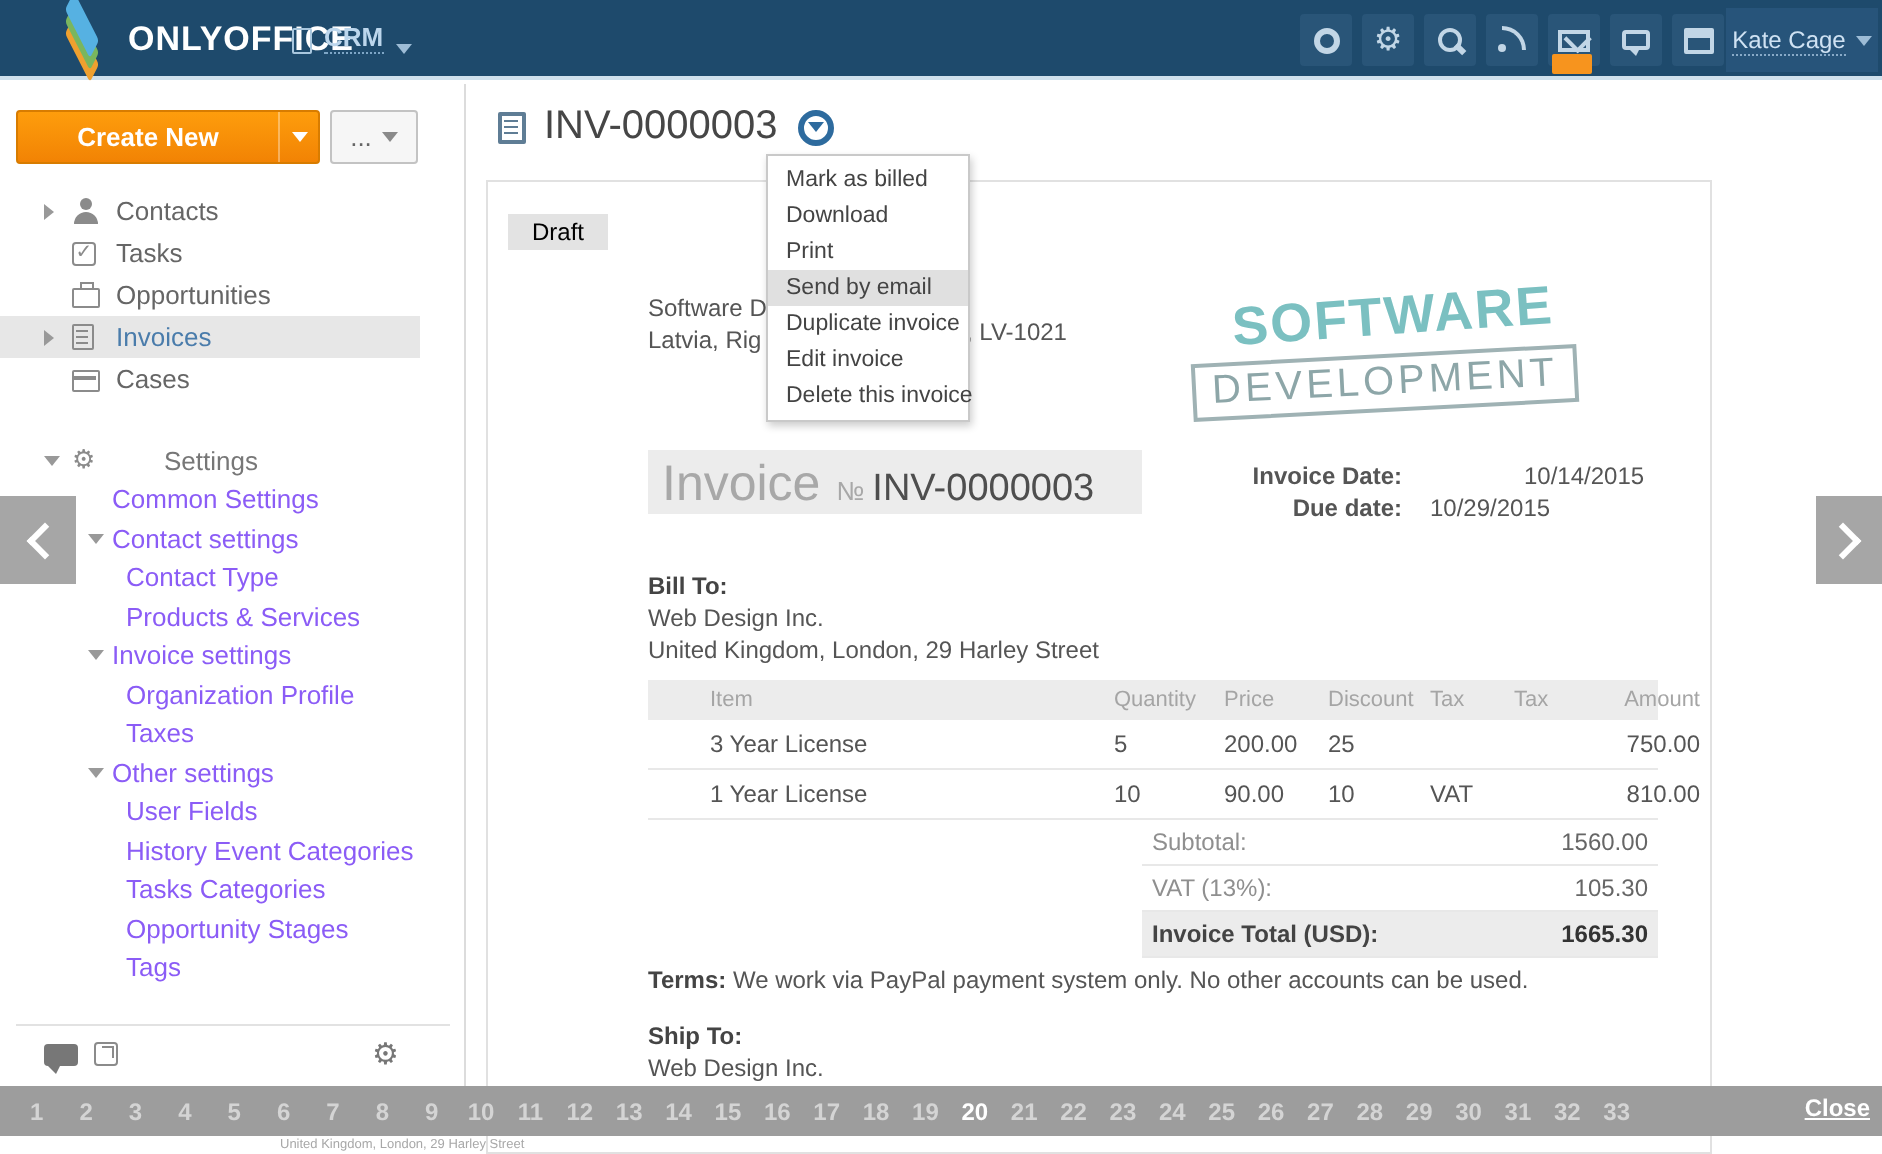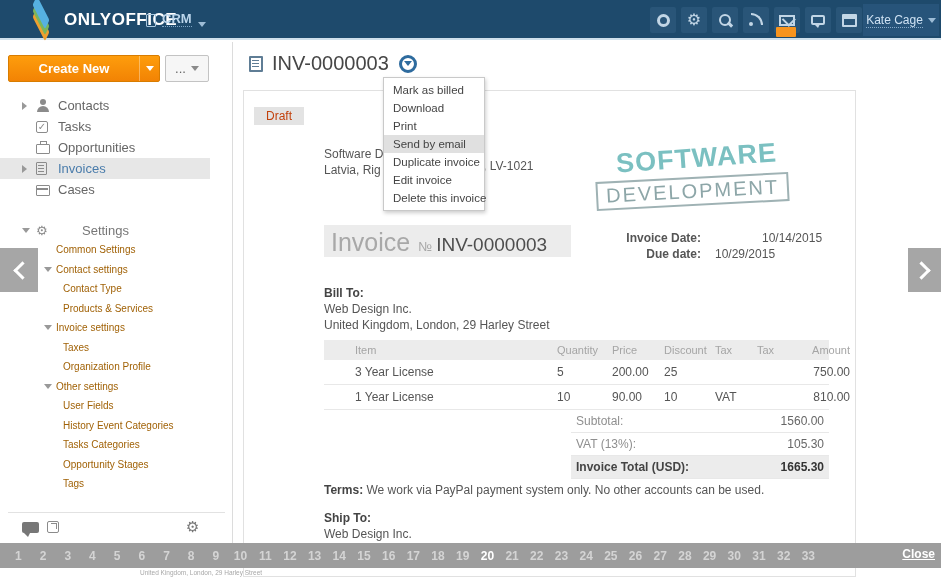--- a/index.html
+++ b/index.html
@@ -70,21 +70,21 @@
   .ico-inv::after { content:""; position:absolute; left:1px; top:2px; width:6px; height:1px; background:#8b8b8b; box-shadow:0 3px 0 #8b8b8b, 0 6px 0 #8b8b8b; }
   .ico-cases { position:relative; width:14px; height:11px; border:1.5px solid #8b8b8b; border-radius:1px; margin-top:2px; }
   .ico-cases::before { content:""; position:absolute; left:0; top:2px; width:11px; height:1.5px; background:#8b8b8b; }
 
   .settings-head { position:absolute; left:0; top:179px; width:233px; height:18px; display:flex; align-items:center; cursor:pointer; color:#777; font-size:13px; }
   .tree-caret { position:absolute; left:22px; width:0; height:0; border-left:4px solid transparent; border-right:4px solid transparent; border-top:5px solid #999; }
   .settings-gear { position:absolute; left:36px; font-family:"DejaVu Sans", sans-serif; font-size:13px; color:#8b8b8b; }
   .settings-head .nav-label { left:58px;margin-left:24px; }
 
   .settings-tree { position:absolute; left:0; top:198px; width:233px; }
-  .tree-item { position:relative; height:19.5px; display:flex; align-items:center; color:#a16207; font-size:10px; cursor:pointer; }
+  .tree-item { position:relative; height:19.5px; display:flex; align-items:center; color:#8b5cf6; font-size:13px; cursor:pointer; }
   .tree-item .t-caret { position:absolute; left:44px; width:0; height:0; border-left:4px solid transparent; border-right:4px solid transparent; border-top:5px solid #999; }
   .tree-item .t-label { position:absolute; }
   .tree-item.leaf1 .t-label { left:56px; }
   .tree-item.group .t-label { left:56px; }
   .tree-item.leaf .t-label { left:63px; }
 
   .side-divider { position:absolute; left:8px; top:470px; width:217px; height:1px; background:#e2e2e2; }
   .side-foot { position:absolute; left:0; top:476px; width:233px; height:24px; }
   .foot-chat { position:absolute; left:22px; top:4px; width:17px; height:11px; background:#777; border-radius:2px; cursor:pointer; }
   .foot-chat::after { content:""; position:absolute; left:2px; bottom:-4px; border-left:4px solid transparent; border-right:2px solid transparent; border-top:4px solid #777; }
@@ -100,21 +100,21 @@
   .title-menu-btn { position:relative; margin-left:10px; width:18px; height:18px; border:3px solid #2e6b9e; border-radius:50%; background:#fff; cursor:pointer; display:flex; align-items:center; justify-content:center; }
   .title-menu-btn::after { content:""; width:0; height:0; border-left:4px solid transparent; border-right:4px solid transparent; border-top:5px solid #2e6b9e; }
 
   
   .ctx-menu { position:absolute; left:383px; top:77px; width:102px; background:#fff; border:1px solid #c9c9c9; box-shadow:1px 2px 4px rgba(0,0,0,0.2); padding:3px 0; z-index:40; }
   .ctx-item { font-size:11.5px; color:#444; padding:3px 9px; white-space:nowrap; cursor:pointer; }
   .ctx-item.hl { background:#e0e0e0; }
 
   
   .page { position:absolute; left:243px; top:90px; width:613px; height:487px; background:#fff; border:1px solid #e1e1e1; }
-  .badge-draft { position:absolute; left:10px; top:16px; width:50px; height:18px; background:#e3e3e3; color:#c2410c; font-size:12px; display:flex; align-items:center; justify-content:center; }
+  .badge-draft { position:absolute; left:10px; top:16px; width:50px; height:18px; background:#e3e3e3; color:#000000; font-size:12px; display:flex; align-items:center; justify-content:center; }
   .seller1 { position:absolute; left:80px; top:56px; font-size:12px; color:#555; }
   .seller2 { position:absolute; left:80px; top:72px; font-size:12px; color:#555; }
   .seller2end { position:absolute; left:239px; top:68px; font-size:12px; color:#555; }
 
   .stamp1 { position:absolute; left:372px; top:52px; color:#7bc0c1; font-size:27px; font-weight:bold; letter-spacing:1px; transform:rotate(-4deg); font-family:"Liberation Sans", sans-serif; }
   .stamp2 { position:absolute; left:352px; top:86px; color:#8da6a8; border:2px solid #9fb2b4; font-size:20px; letter-spacing:2px; padding:1px 8px; transform:rotate(-3deg); background:rgba(255,255,255,0.6); }
 
   .inv-bar { position:absolute; left:80px; top:134px; width:247px; height:32px; background:#ececec; display:flex; align-items:baseline; padding:3px 0 0 7px; }
   .inv-word { font-size:25px; color:#a8a8a8; }
   .inv-no-sign { font-size:13px; color:#a8a8a8; margin:0 4px 0 8px; }
@@ -267,24 +267,24 @@
           <span class="t-label">Contact Type</span>
         </div>
         <div class="tree-item leaf">
           <span class="t-label">Products &amp; Services</span>
         </div>
         <div class="tree-item group">
           <span class="t-caret"></span>
           <span class="t-label">Invoice settings</span>
         </div>
         <div class="tree-item leaf">
+          <span class="t-label">Organization Profile</span>
+        </div>
+        <div class="tree-item leaf">
           <span class="t-label">Taxes</span>
-        </div>
-        <div class="tree-item leaf">
-          <span class="t-label">Organization Profile</span>
         </div>
         <div class="tree-item group">
           <span class="t-caret"></span>
           <span class="t-label">Other settings</span>
         </div>
         <div class="tree-item leaf">
           <span class="t-label">User Fields</span>
         </div>
         <div class="tree-item leaf">
           <span class="t-label">History Event Categories</span>

